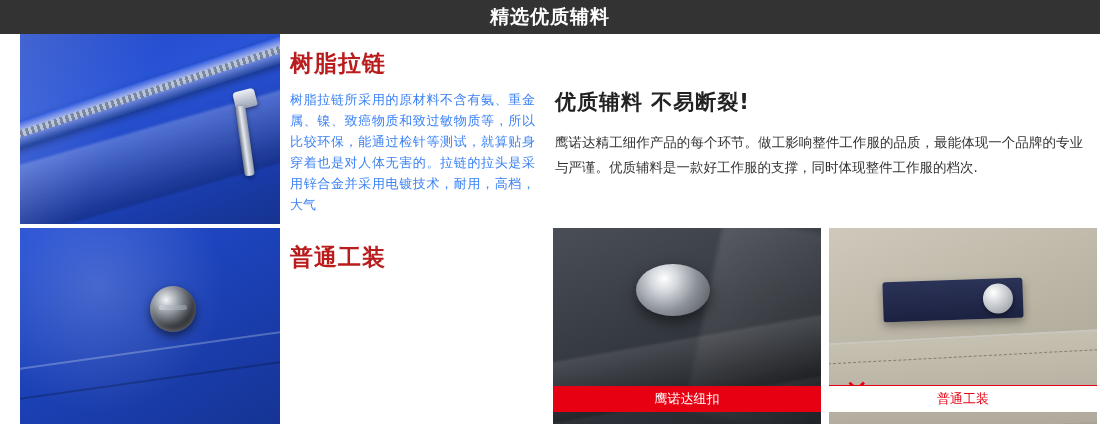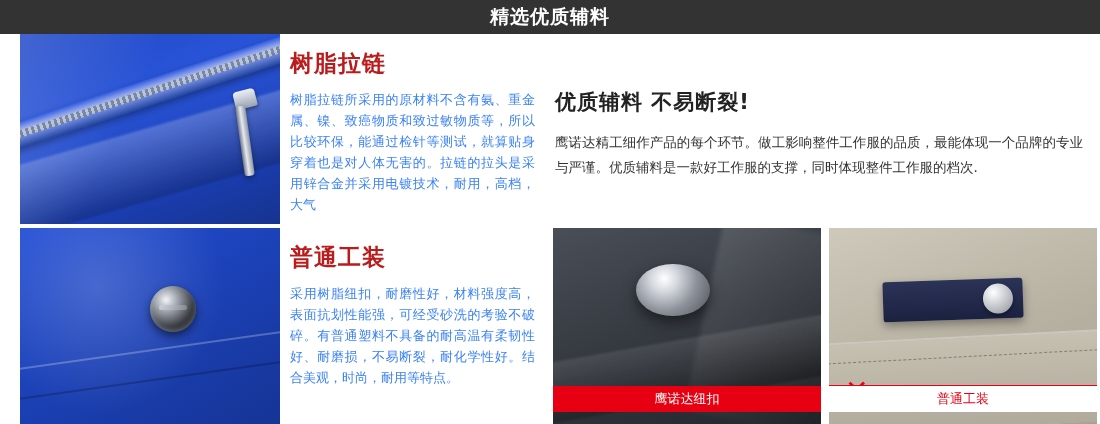--- a/index.html
+++ b/index.html
@@ -209,21 +209,20 @@
   <div class="row2">
 
     <div class="photo-snap">
       <div class="snap-seam"></div>
       <div class="snap-seam2"></div>
       <div class="snap-button"></div>
     </div>
 
     <div class="snap-text">
       <div class="sec-title">普通工装</div>
-      <div class="sec-body">采用树脂纽扣，耐磨性好，材料强度高，表面抗划性能强，可经受砂洗的考验不破碎。有普通塑料不具备的耐高温有柔韧性好、耐磨损，不易断裂，耐化学性好。结合美观，时尚，耐用等特点。</div>
     </div>
 
     <div class="cmp cmp-good">
       <div class="good-fold2"></div>
       <div class="good-snap"></div>
       <div class="good-fold"></div>
       <div class="check-mark">✓</div>
       <div class="caption">鹰诺达纽扣</div>
     </div>
 

